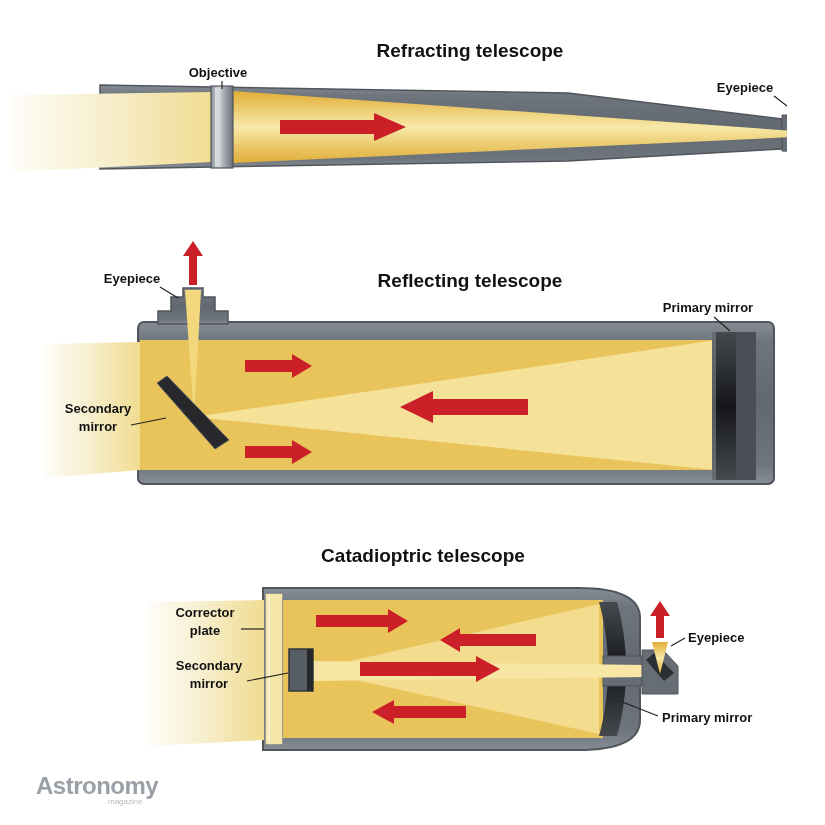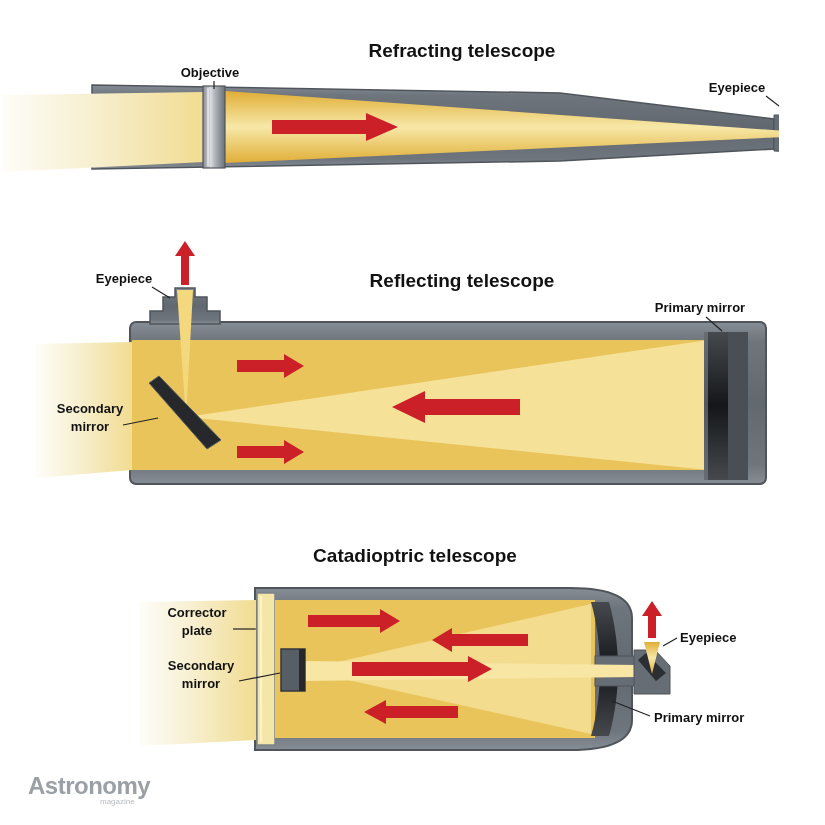--- a/index.html
+++ b/index.html
@@ -1,17 +1,17 @@
 <!DOCTYPE html>
 <html><head>
 <meta charset="utf-8">
 <style>
   html,body{margin:0;padding:0;background:#ffffff;}
   .stage{position:relative;width:779px;height:825px;background:#ffffff;
-         font-family:"Liberation Sans",sans-serif;overflow:hidden;}
+         font-family:"Liberation Sans",sans-serif;overflow:hidden;padding-left:8px;}
   svg{display:block;}
   .title{font:700 19px "Liberation Sans",sans-serif;fill:#111111;}
   .lbl{font:700 13px "Liberation Sans",sans-serif;fill:#111111;}
   .leader{stroke:#222222;stroke-width:1.2;fill:none;}
   .logo{font:700 24px "Liberation Sans",sans-serif;fill:#9aa0a6;letter-spacing:-0.5px;}
   .logosub{font:400 8px "Liberation Sans",sans-serif;fill:#b6bac0;}
 </style>
 </head>
 <body>
 

